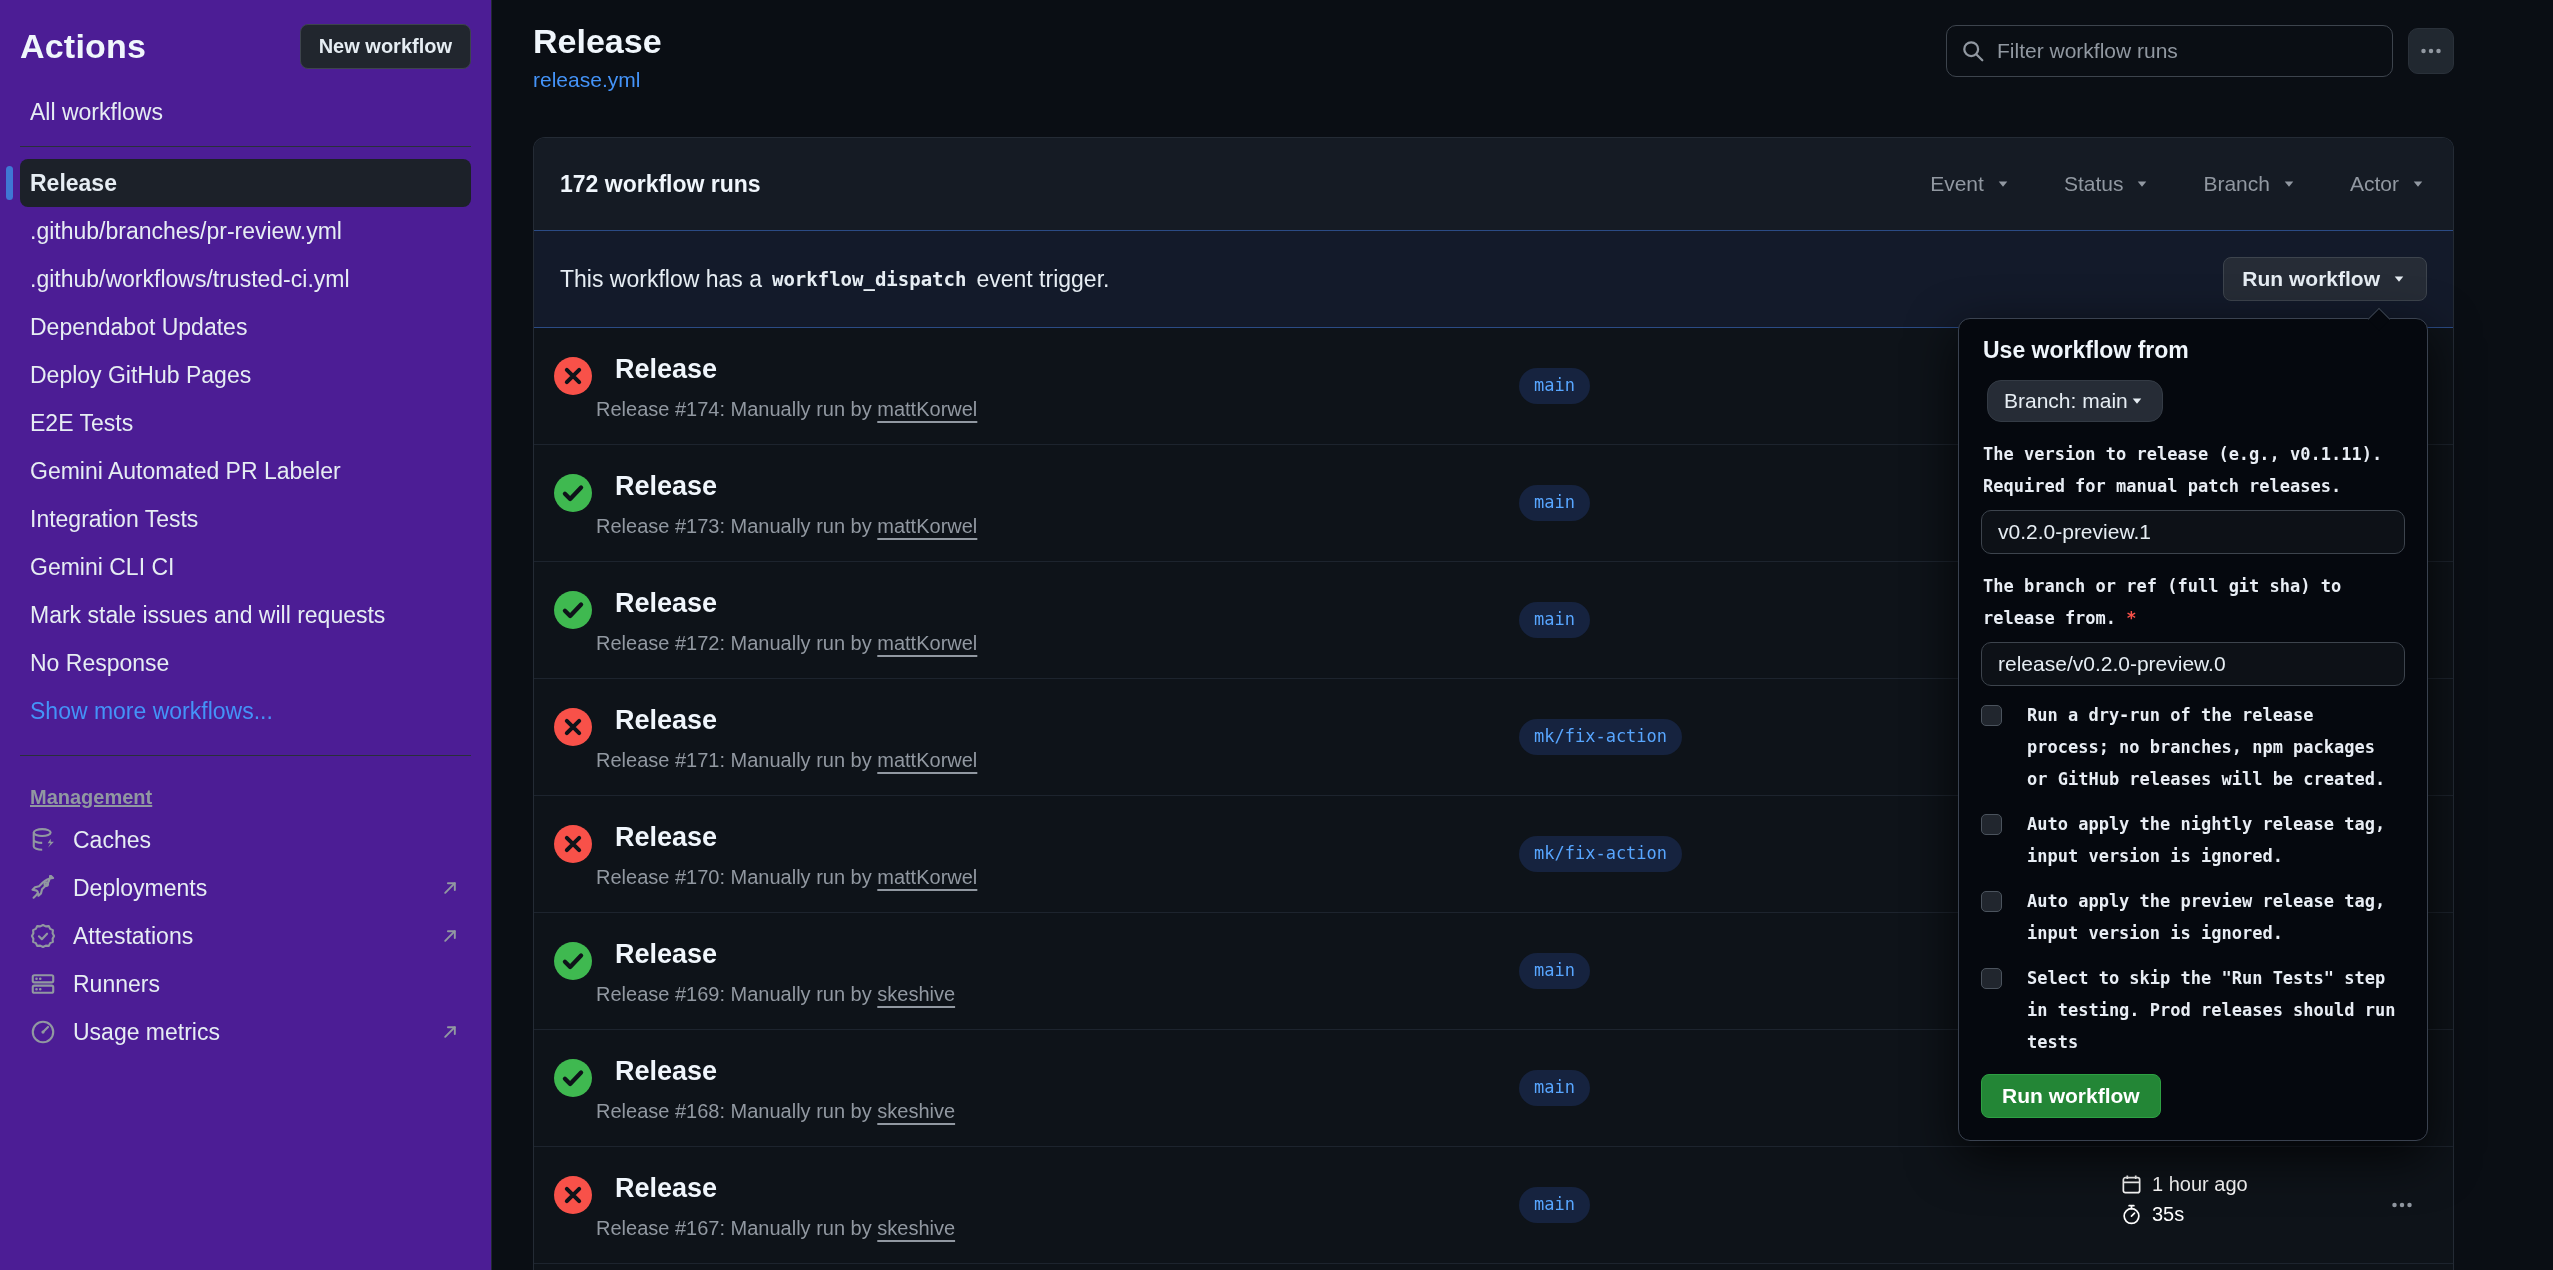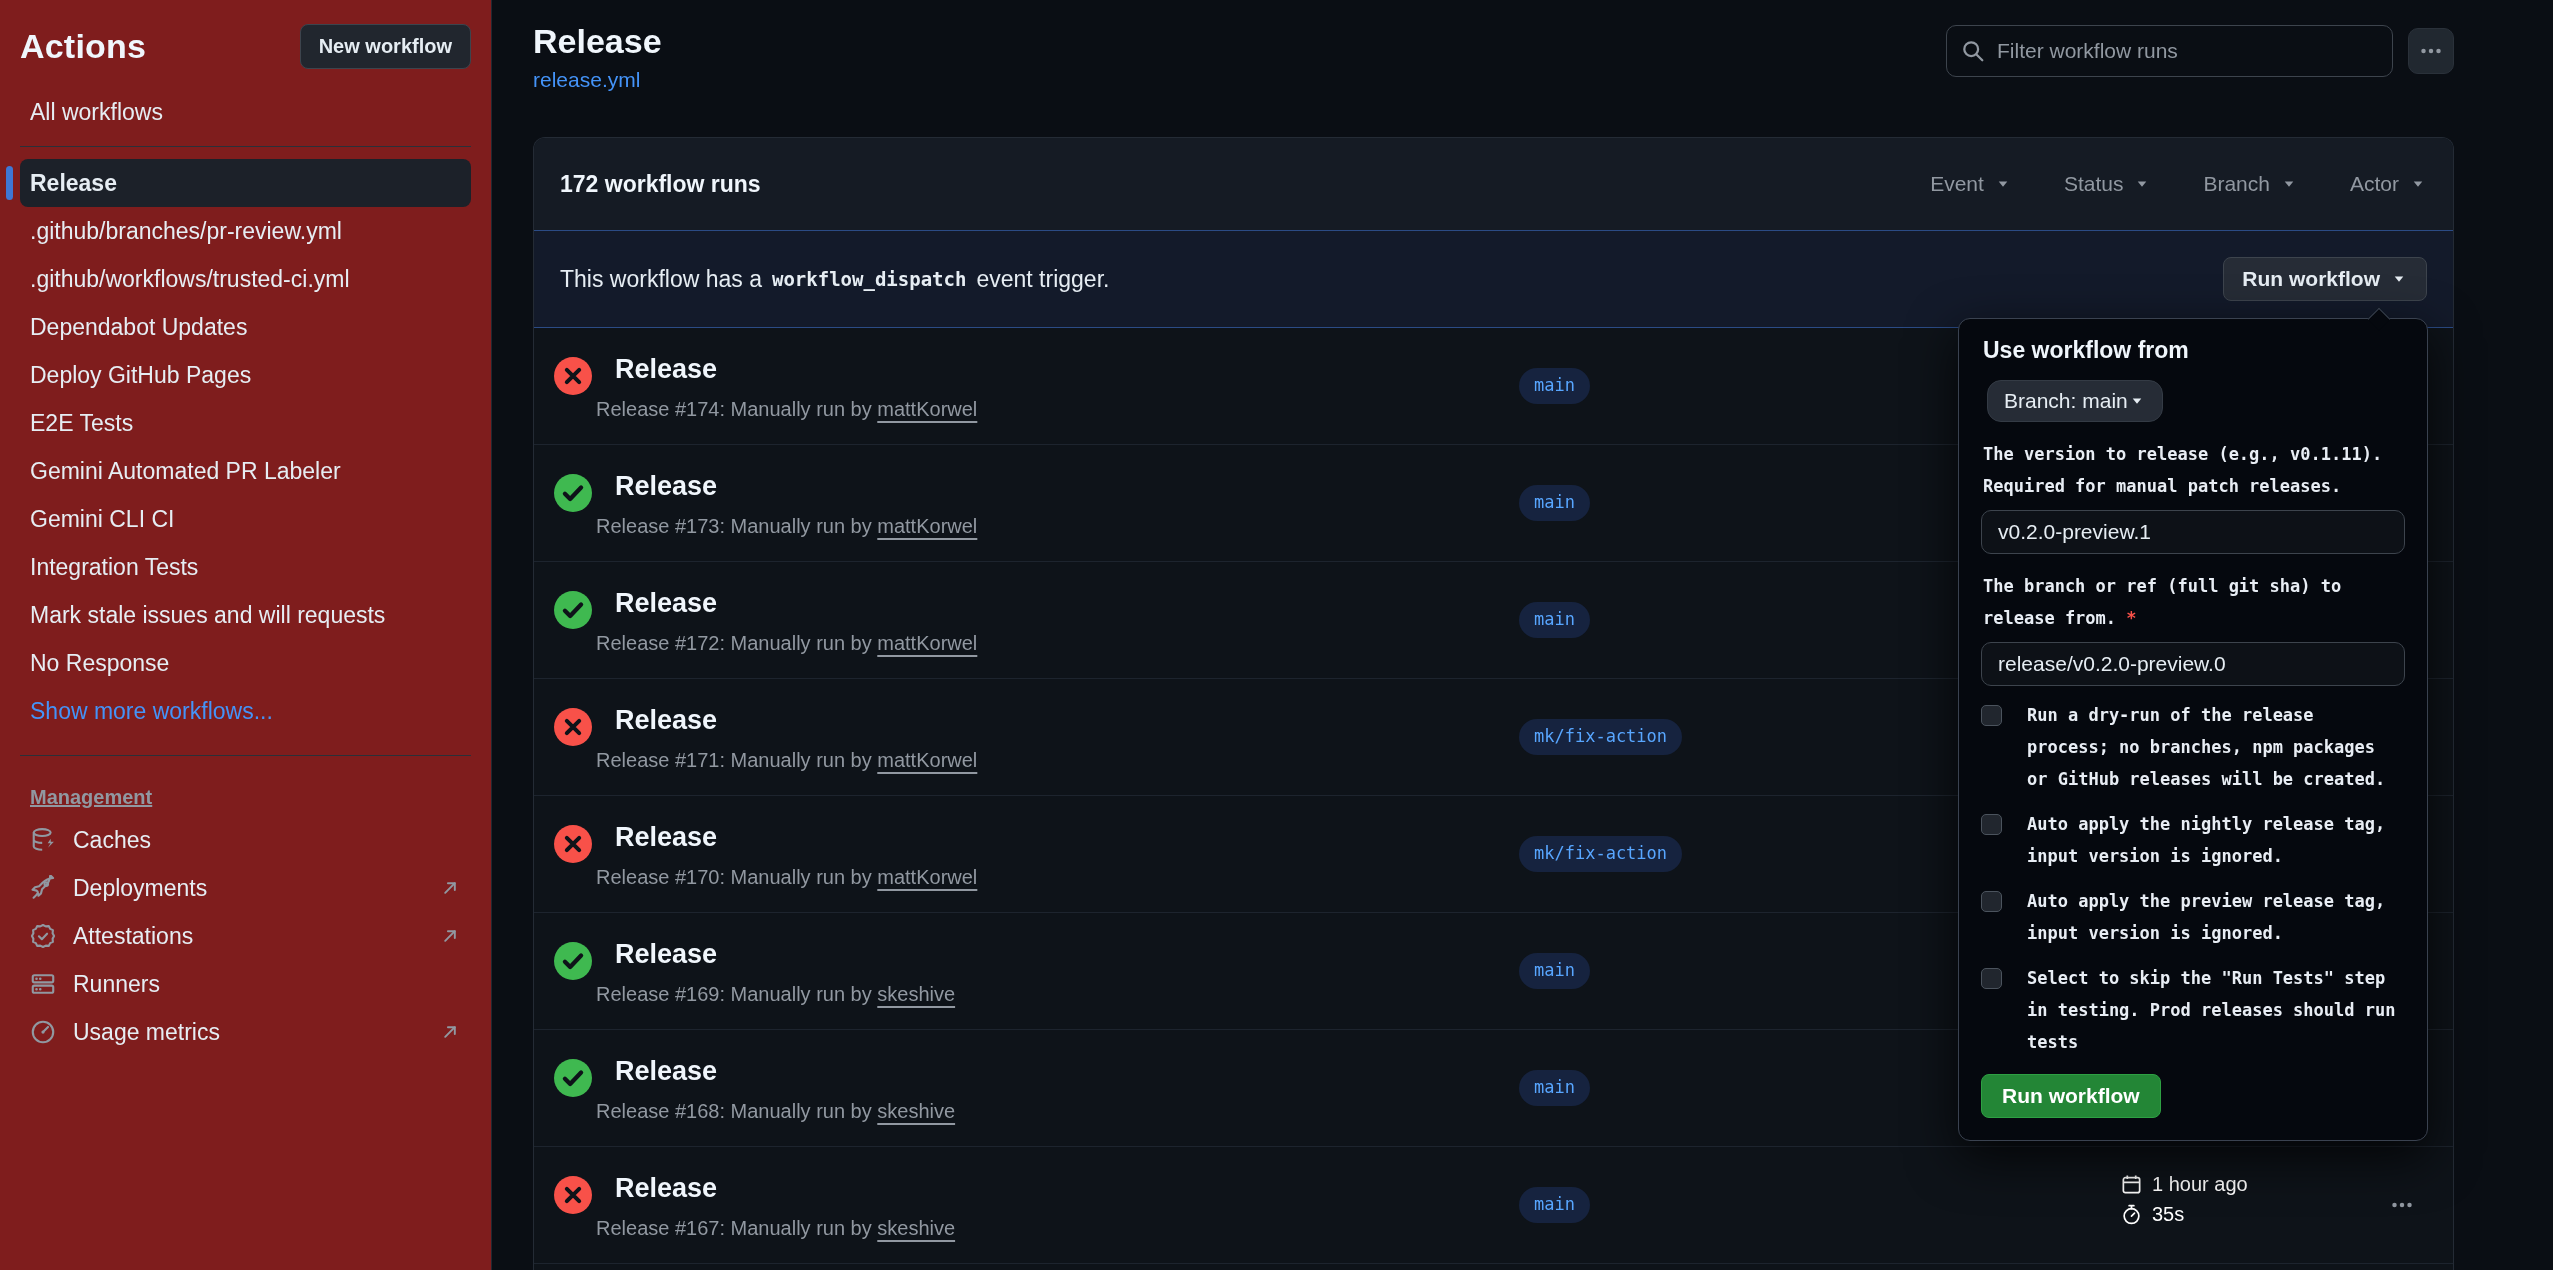--- a/index.html
+++ b/index.html
@@ -9,21 +9,21 @@
     font-family:"Liberation Sans", sans-serif;
     color:#e6edf3;
     position:relative;
     overflow:hidden;
   }
   .mono { font-family:"DejaVu Sans Mono", monospace; }
 
   
   .sidebar {
     position:absolute; left:0; top:0; bottom:0; width:492px;
-    background:#7f1d1d; border-right:1px solid #222832;
+    background:#4c1d95; border-right:1px solid #222832;
   }
   .sb-head { display:flex; align-items:center; justify-content:space-between; padding:24px 20px 0 20px; }
   .sb-title { font-size:34px; font-weight:bold; color:#f0f6fc; letter-spacing:.2px; }
   .btn-secondary {
     background:#21262e; border:1px solid #3d444d; border-radius:8px;
     color:#e6edf3; font-size:20px; font-weight:600; padding:10px 18px; cursor:pointer;
     font-family:"Liberation Sans", sans-serif;
   }
   .sb-all { margin:30px 20px 0 20px; padding-left:10px; font-size:23px; color:#e6edf3; cursor:pointer; }
   .sb-divider { border-top:1px solid #2a3039; margin:20px 20px 0 20px; }
@@ -163,22 +163,22 @@
   <div class="sb-all">All workflows</div>
   <div class="sb-divider"></div>
   <div class="wf-list" id="wf-list">
       <div class="wf-item selected">Release</div>
       <div class="wf-item">.github/branches/pr-review.yml</div>
       <div class="wf-item">.github/workflows/trusted-ci.yml</div>
       <div class="wf-item">Dependabot Updates</div>
       <div class="wf-item">Deploy GitHub Pages</div>
       <div class="wf-item">E2E Tests</div>
       <div class="wf-item">Gemini Automated PR Labeler</div>
+      <div class="wf-item">Integration Tests</div>
       <div class="wf-item">Gemini CLI CI</div>
-      <div class="wf-item">Integration Tests</div>
       <div class="wf-item">Mark stale issues and will requests</div>
       <div class="wf-item">No Response</div>
     </div>
   <div class="wf-more">Show more workflows...</div>
   <div class="sb-divider"></div>
   <div class="mgmt-title">Management</div>
   <div id="mgmt-list">
       <div class="mgmt-item">
         <span class="m-icon">
           <svg viewBox="0 0 16 16" fill="none" stroke="currentColor" stroke-width="1.3">

